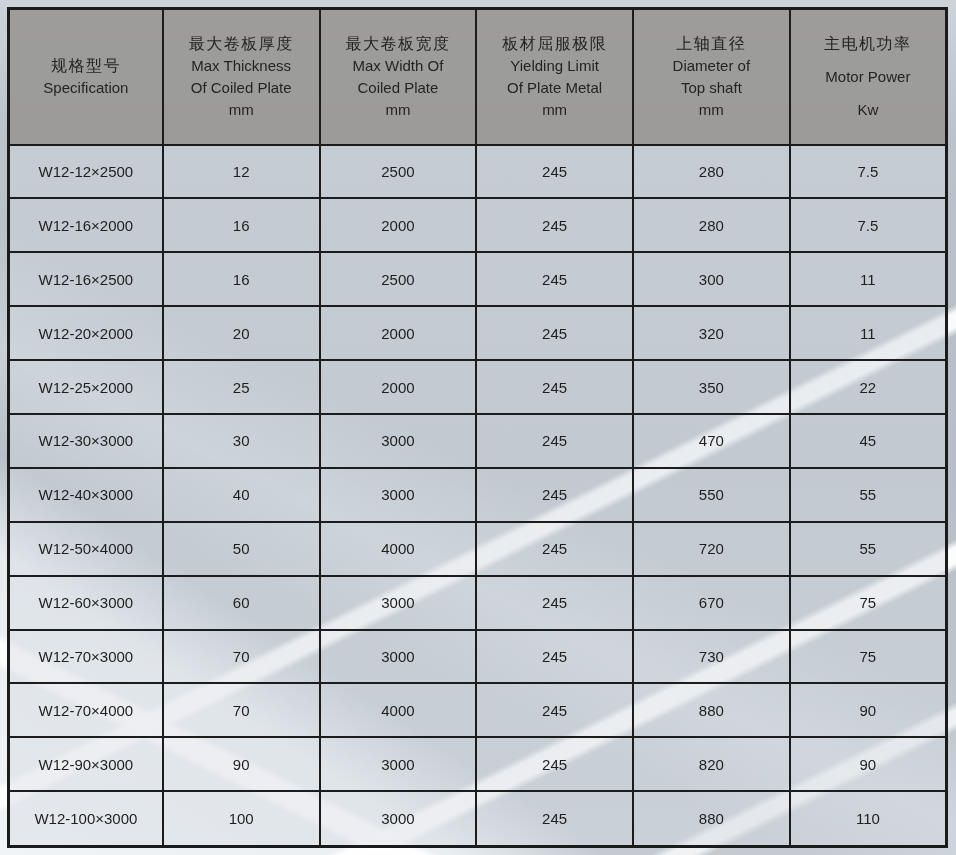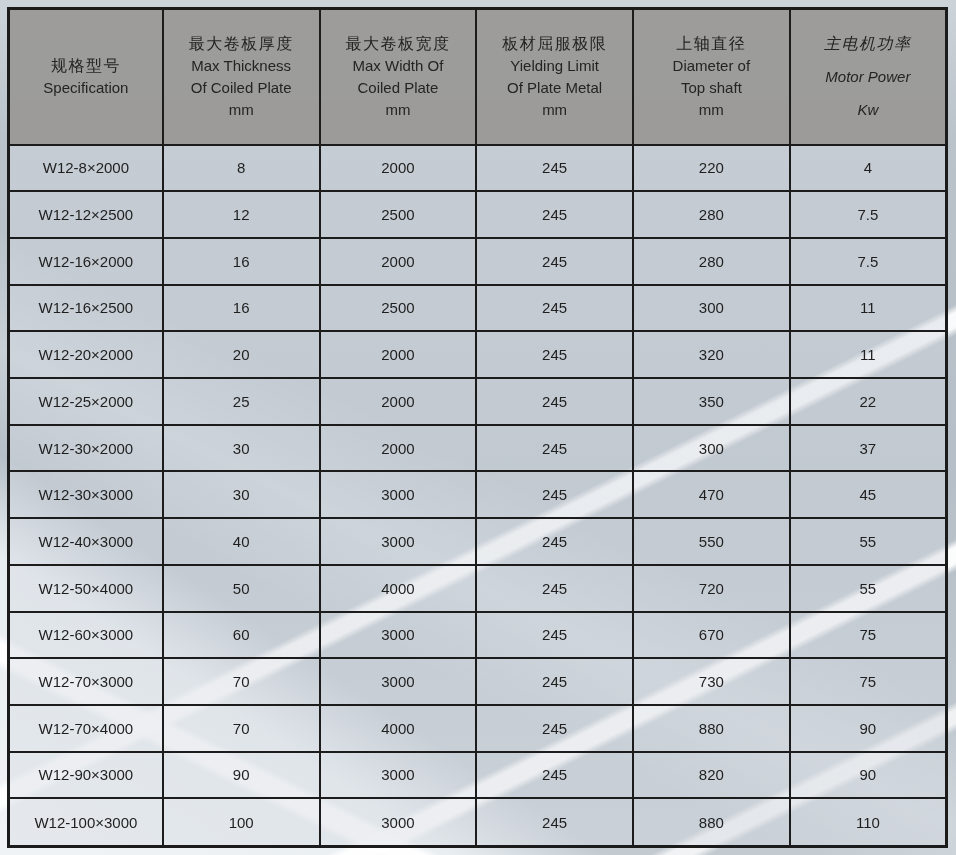--- a/index.html
+++ b/index.html
@@ -41,21 +41,21 @@
     background:rgba(155,154,152,0.97);
     font-weight:normal;font-size:15px;color:#242424;
   }
   .th-inner{
     display:flex;flex-direction:column;align-items:center;justify-content:center;
     height:132px;
   }
   .hline{line-height:22px;white-space:nowrap;}
   .hline:empty{display:none;}
   .hline.zh{font-size:16px;letter-spacing:1.5px;}
-  th.spread .hline{line-height:33px;font-style:italic;}
+  th.spread .hline{line-height:33px;}
   td{
     background:rgba(213,218,225,0.42);
     font-size:15px;
   }
 </style>
 </head>
 <body>
 
 <div class="bg"></div>
 
@@ -113,28 +113,20 @@
         <div class="th-inner">
           <div class="hline zh">主电机功率</div>
           <div class="hline">Motor Power</div>
           <div class="hline">Kw</div>
         </div>
       </th>
     </tr>
   </thead>
   <tbody>
       <tr>
-        <td>W12-8×2000</td>
-        <td>8</td>
-        <td>2000</td>
-        <td>245</td>
-        <td>220</td>
-        <td>4</td>
-      </tr>
-      <tr>
         <td>W12-12×2500</td>
         <td>12</td>
         <td>2500</td>
         <td>245</td>
         <td>280</td>
         <td>7.5</td>
       </tr>
       <tr>
         <td>W12-16×2000</td>
         <td>16</td>
@@ -161,28 +153,20 @@
       </tr>
       <tr>
         <td>W12-25×2000</td>
         <td>25</td>
         <td>2000</td>
         <td>245</td>
         <td>350</td>
         <td>22</td>
       </tr>
       <tr>
-        <td>W12-30×2000</td>
-        <td>30</td>
-        <td>2000</td>
-        <td>245</td>
-        <td>300</td>
-        <td>37</td>
-      </tr>
-      <tr>
         <td>W12-30×3000</td>
         <td>30</td>
         <td>3000</td>
         <td>245</td>
         <td>470</td>
         <td>45</td>
       </tr>
       <tr>
         <td>W12-40×3000</td>
         <td>40</td>

